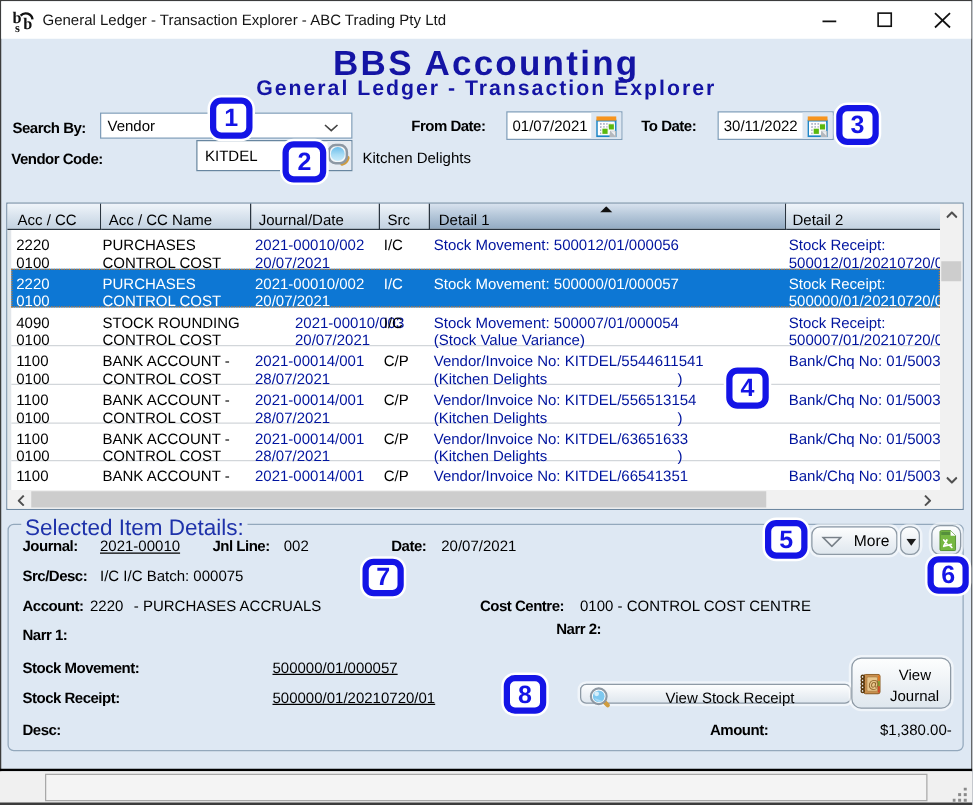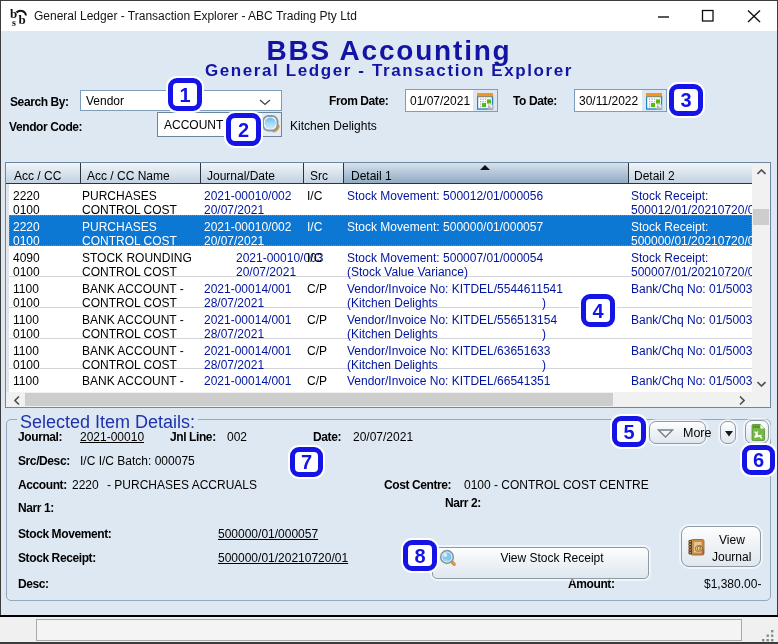--- a/index.html
+++ b/index.html
@@ -116,21 +116,21 @@
       </g>
       <rect x="9.5" y="6" width="5" height="5" fill="#5ab80e" stroke="#fff" stroke-width="0.8"></rect>
       <rect x="4.5" y="9.5" width="5" height="5" fill="#5ab80e" stroke="#fff" stroke-width="0.8"></rect>
       <polygon points="11,11.5 16,11.5 16,16.5 10.5,16.5" fill="#b4b8bd"></polygon>
       <polygon points="11.5,12 15,12 15,15.5" fill="#eceef0"></polygon>
     </svg>
   </div>
 
   <div class="lbl" style="left:9px;top:120px;">Vendor Code:</div>
   <div class="field" style="left:157px;top:112px;width:125px;height:25px;border-color:#6886a0;">
-    <span class="abs t12" style="left:6px;top:5px;">ACCOUNT</span>
+    <span class="abs t12" style="left:6px;top:5px;">KITDEL</span>
     <div class="abs" style="left:104px;top:0px;width:19px;height:23px;background:#e7ecf2;"></div>
     <svg class="abs" style="left:103px;top:1px;" width="21" height="21" viewBox="0 0 21 21">
       <defs>
         <linearGradient id="lensg" x1="0" y1="0" x2="0" y2="1">
           <stop offset="0" stop-color="#69bcea"></stop>
             <stop offset="0.55" stop-color="#a8dcf5"></stop>
             <stop offset="1" stop-color="#c9ecfb"></stop>
         </linearGradient>
       </defs>
       <path d="M12.8,16.8 a6.5,6.5 0 0 0 4.2,-4.5" stroke="#d09c3e" stroke-width="3.4" fill="none" stroke-linecap="round"></path>
@@ -265,41 +265,41 @@
   <div class="lbl" style="left:18px;top:527px;">Stock Movement:</div>
   <div class="val lnk" style="left:218px;top:527px;">500000/01/000057</div>
 
   <div class="lbl" style="left:18px;top:551px;">Stock Receipt:</div>
   <div class="val lnk" style="left:218px;top:551px;">500000/01/20210720/01</div>
 
   <div class="lbl" style="left:18px;top:577px;">Desc:</div>
   <div class="lbl" style="left:568px;top:577px;">Amount:</div>
   <div class="val" style="left:704px;top:577px;">$1,380.00-</div>
 
-  <div class="btn" style="left:649px;top:421px;width:57px;height:23px;border-radius:7px;">
+  <div class="btn" style="left:649px;top:421px;width:69px;height:23px;border-radius:7px;">
     <svg class="abs" style="left:7px;top:7px;" width="17" height="9" viewBox="0 0 17 9">
         <polygon points="1.5,1 15.5,1 8.5,8" fill="#f2f5f8" stroke="#788088" stroke-width="1.3"></polygon>
       </svg>
     <span class="abs" style="left:33px;top:4px;font-size:12.5px;">More</span>
   </div>
   <div class="btn" style="left:720px;top:421px;width:16px;height:23px;border-radius:7px;">
     <svg class="abs" style="left:4px;top:9px;" width="8" height="6" viewBox="0 0 8 6">
         <polygon points="0,0 8,0 4,5.5" fill="#1a1a1a"></polygon>
       </svg>
   </div>
   <div class="btn" style="left:745px;top:420px;width:24px;height:24px;border-radius:7px;">
     <svg class="abs" style="left:5px;top:3px;" width="14" height="17" viewBox="0 0 14 17">
       <path d="M1,1.5 a1,1 0 0 1 1,-1 h7.5 l4,4 v11 a1,1 0 0 1 -1,1 h-10.5 a1,1 0 0 1 -1,-1 z" fill="#76b843" stroke="#559030" stroke-width="0.8"></path>
       <path d="M2,1.5 h7 v2.5 h-7 z" fill="#55903c"></path>
       <path d="M9.5,0.5 l4,4 h-4 z" fill="#ffffff"></path>
       <path d="M4,8 l2.5,3 M6.5,8 l-2.5,5 M4,13 l6,-1.5 M9,12.5 l1.5,1.5" stroke="#fff" stroke-width="1.4" fill="none" stroke-linecap="round"></path>
     </svg>
   </div>
 
-  <div class="btn" style="left:432px;top:547px;width:217px;height:32px;">
+  <div class="btn" style="left:464px;top:547px;width:217px;height:16px;">
     <svg class="abs" style="left:6px;top:1px;" width="20" height="18" viewBox="0 0 20 18">
       <line x1="12.5" y1="12.5" x2="15.2" y2="15.2" stroke="#d09c3e" stroke-width="3.4" stroke-linecap="round"></line>
       <circle cx="8" cy="8" r="6.3" fill="#ffffff" stroke="#8d98a3" stroke-width="1.7"></circle>
       <circle cx="8" cy="8" r="4.7" fill="#7ec8ef"></circle>
       <path d="M4.6,9.4 a4.7,4.7 0 0 0 6.8,2.6 z" fill="#aadcf6" opacity="0.9"></path>
       <circle cx="6.3" cy="6" r="1.9" fill="#d6effb"></circle>
     </svg>
     <span class="abs" style="left:25px;top:3px;width:188px;text-align:center;">View Stock Receipt</span>
   </div>
   <div class="btn" style="left:681px;top:526px;width:80px;height:41px;border-radius:8px;">

